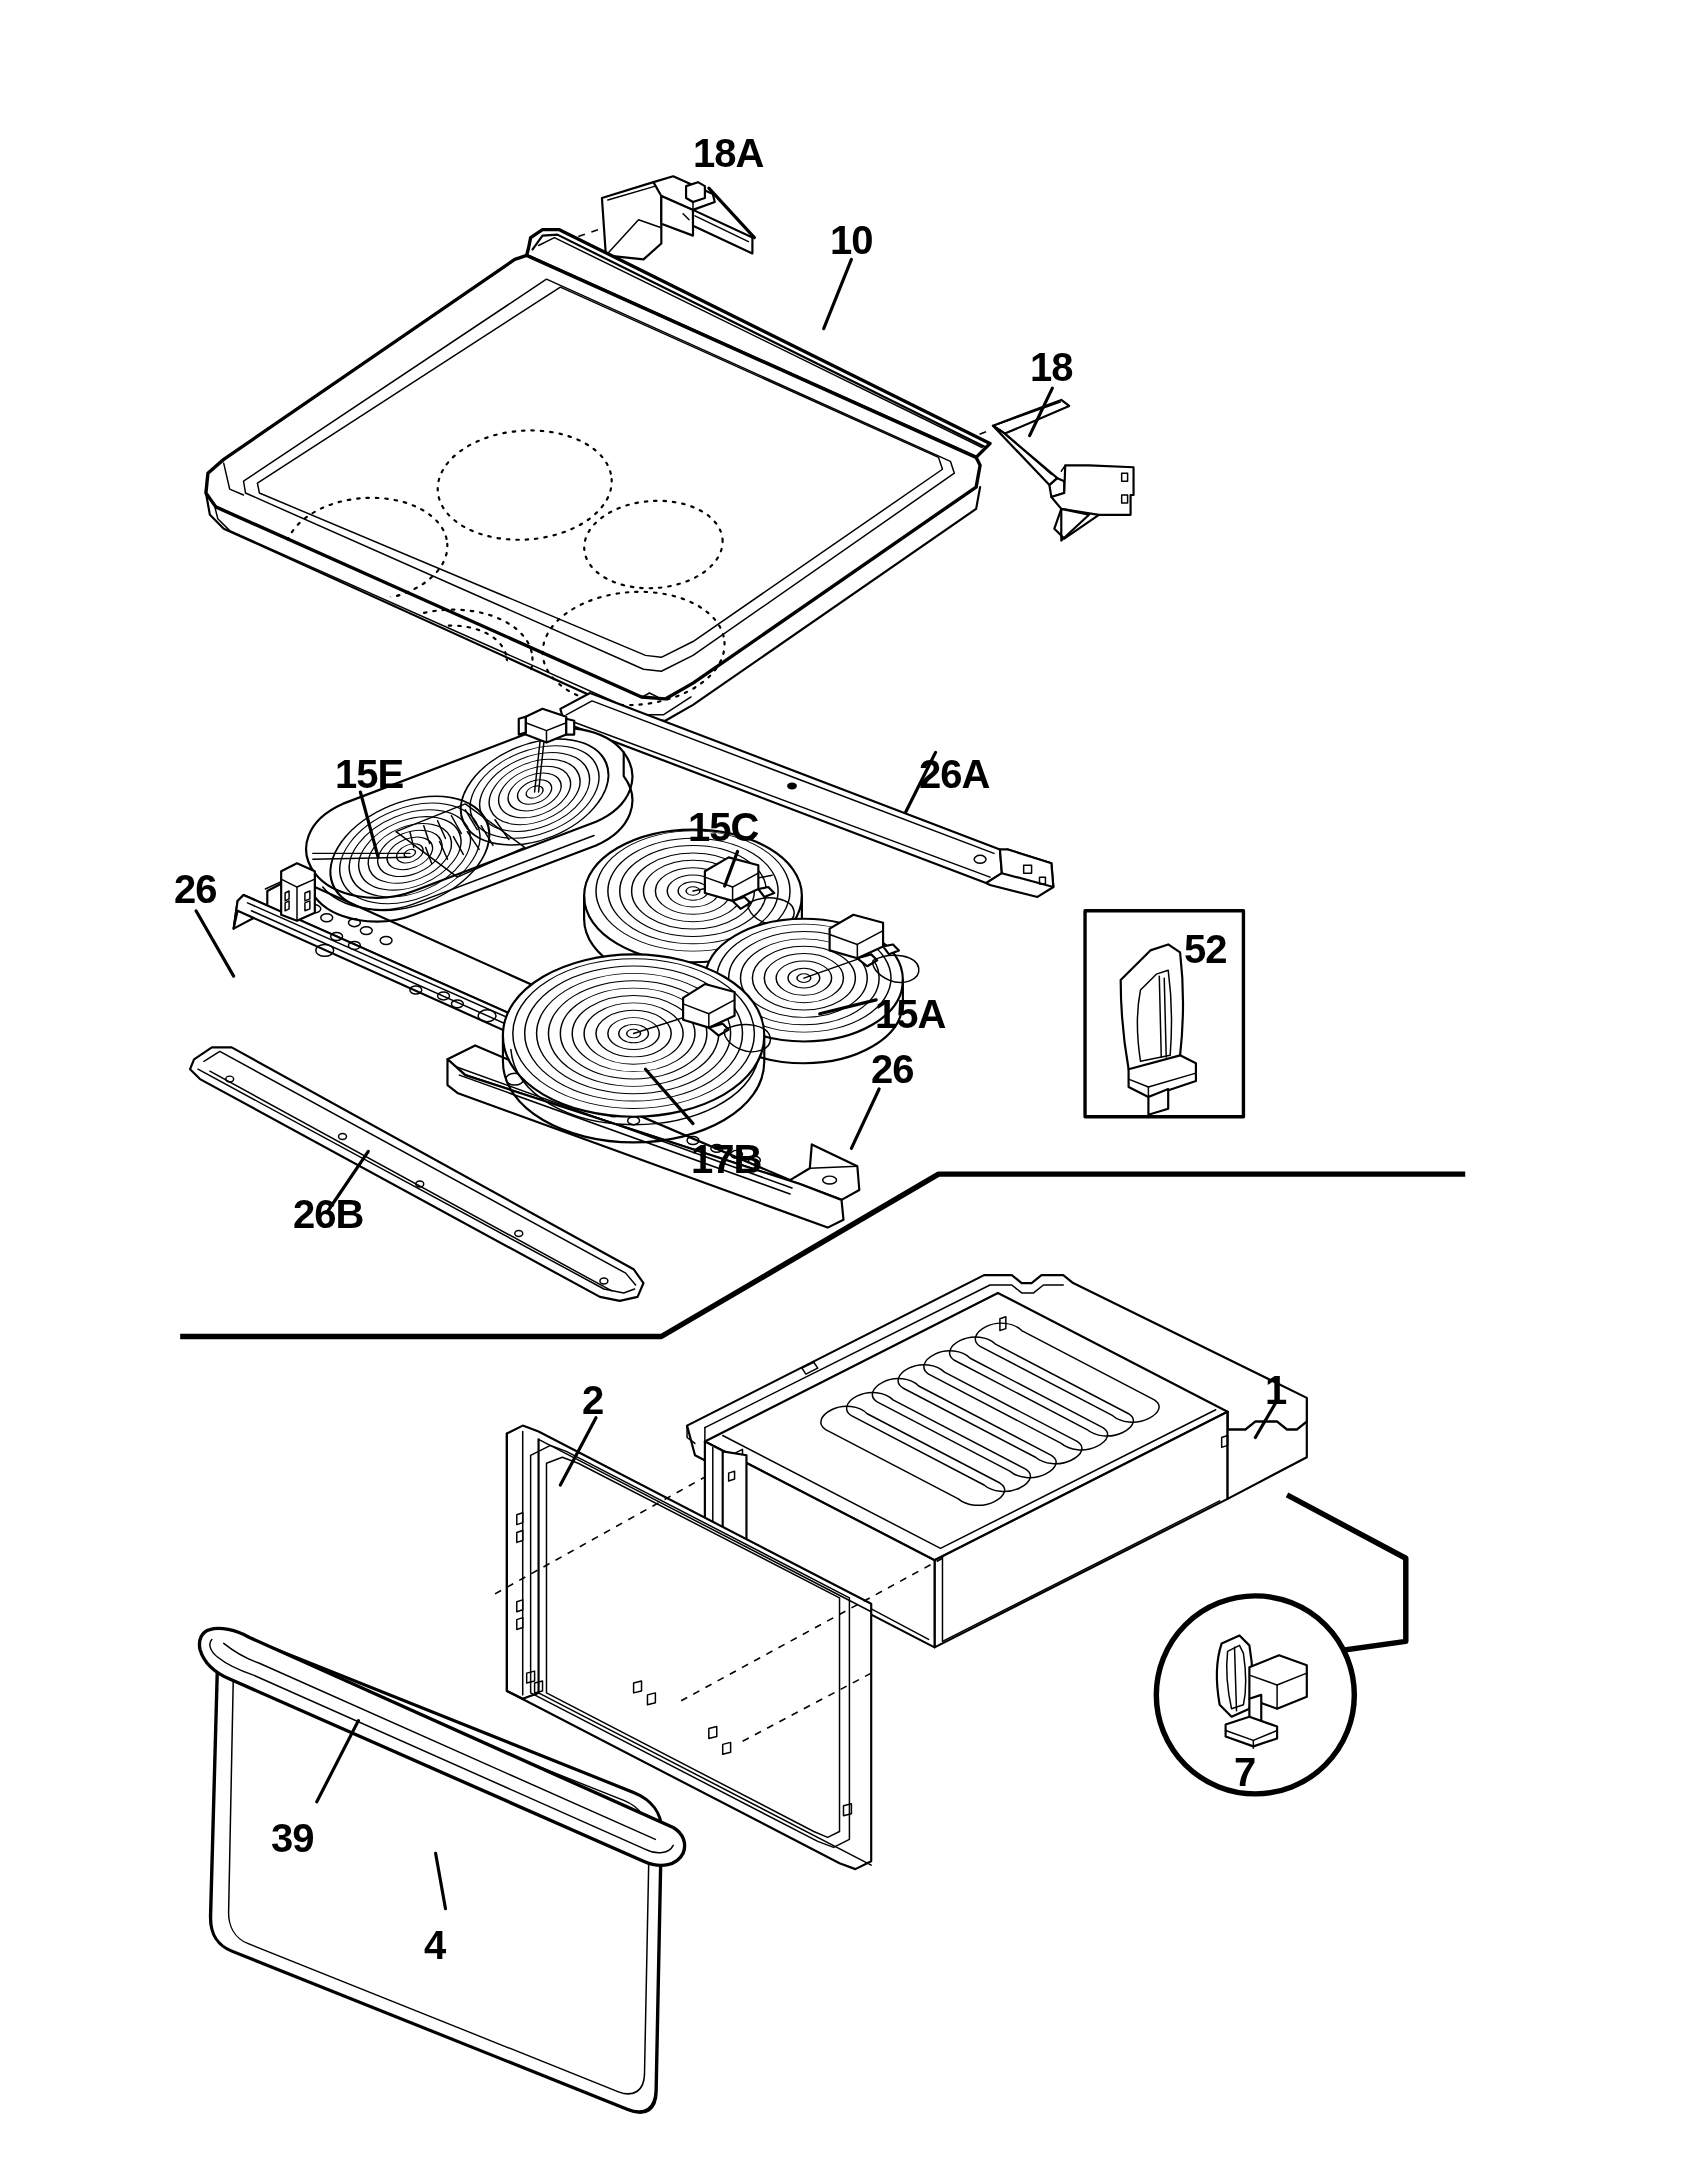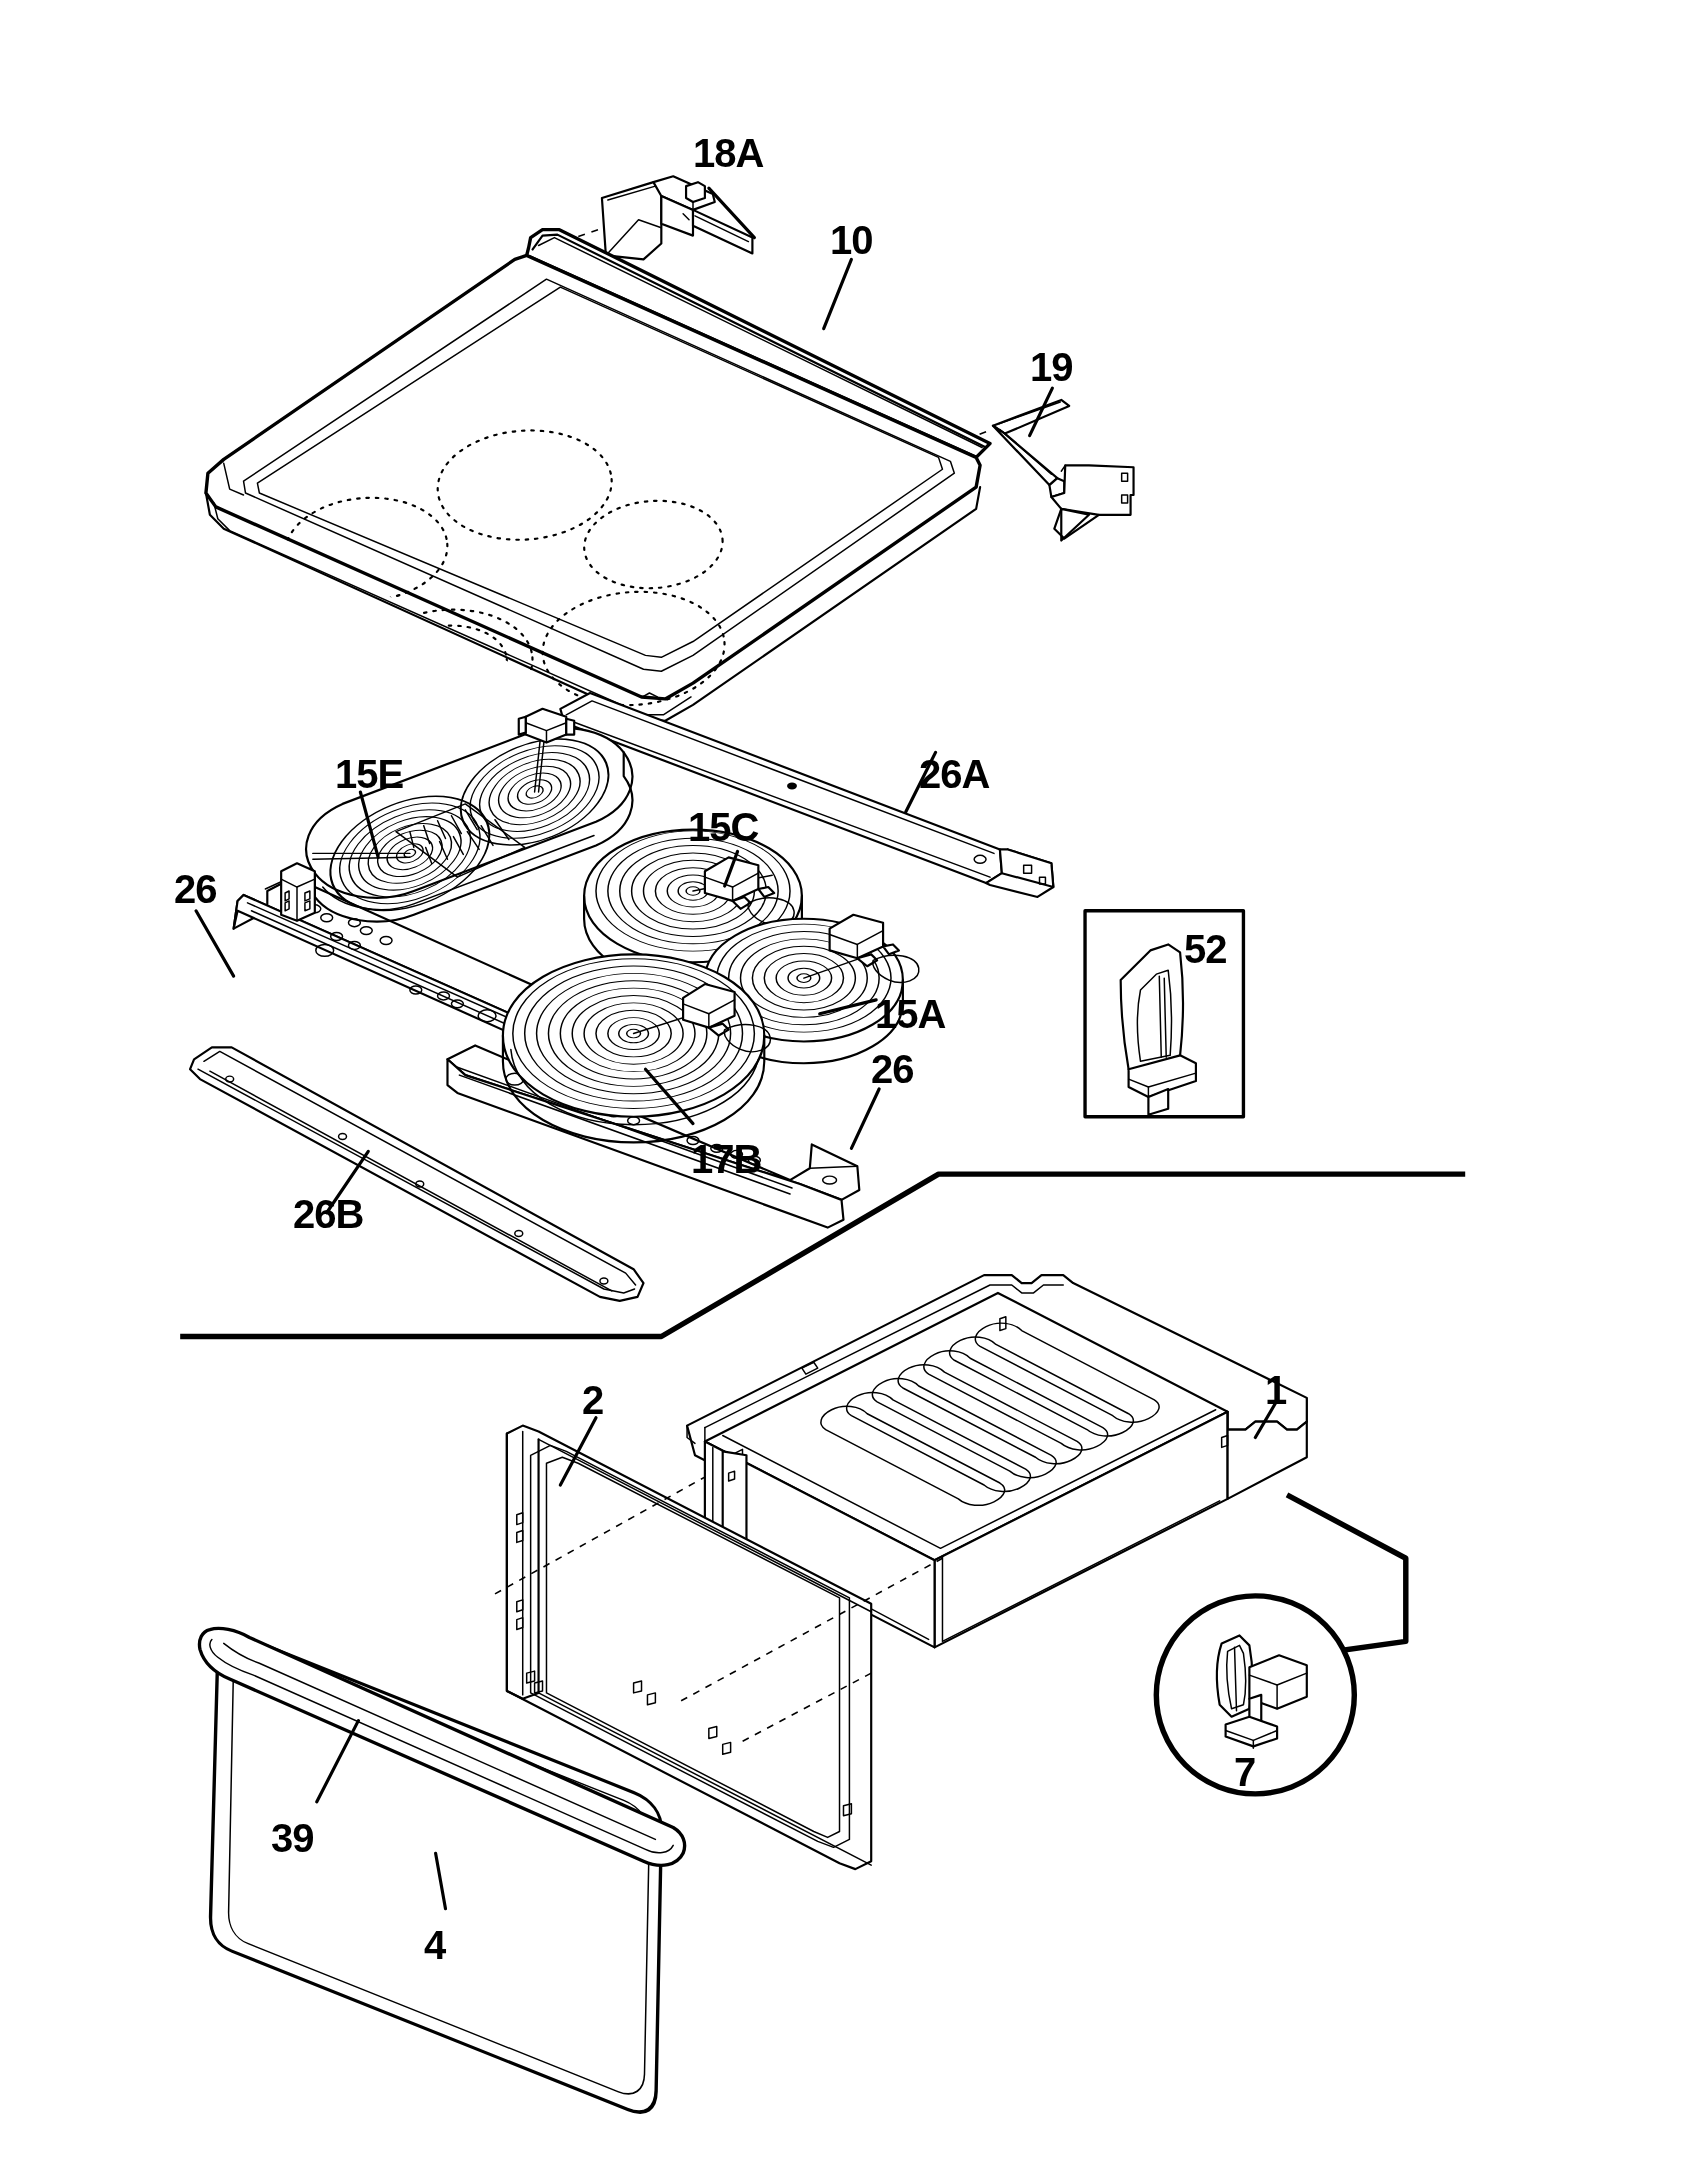--- a/index.html
+++ b/index.html
@@ -504,21 +504,21 @@
   </g>
 
   <path class="lead" d="M320,1820 L362,1738"></path>
 
 </svg>
 
 <div class="callout" style="left:693px;top:133px;">18A</div>
 
 <div class="callout" style="left:830px;top:220px;">10</div>
 
-<div class="callout" style="left:1030px;top:347px;">19</div>
+<div class="callout" style="left:1030px;top:347px;">18</div>
 
 <div class="callout" style="left:919px;top:715px;margin-top:39px;">26A</div>
 
 <div class="callout" style="left:335px;top:754px;">15E</div>
 
 <div class="callout" style="left:688px;top:807px;">15C</div>
 
 <div class="callout" style="left:174px;top:869px;">26</div>
 
 <div class="callout" style="left:875px;top:994px;">15A</div>

